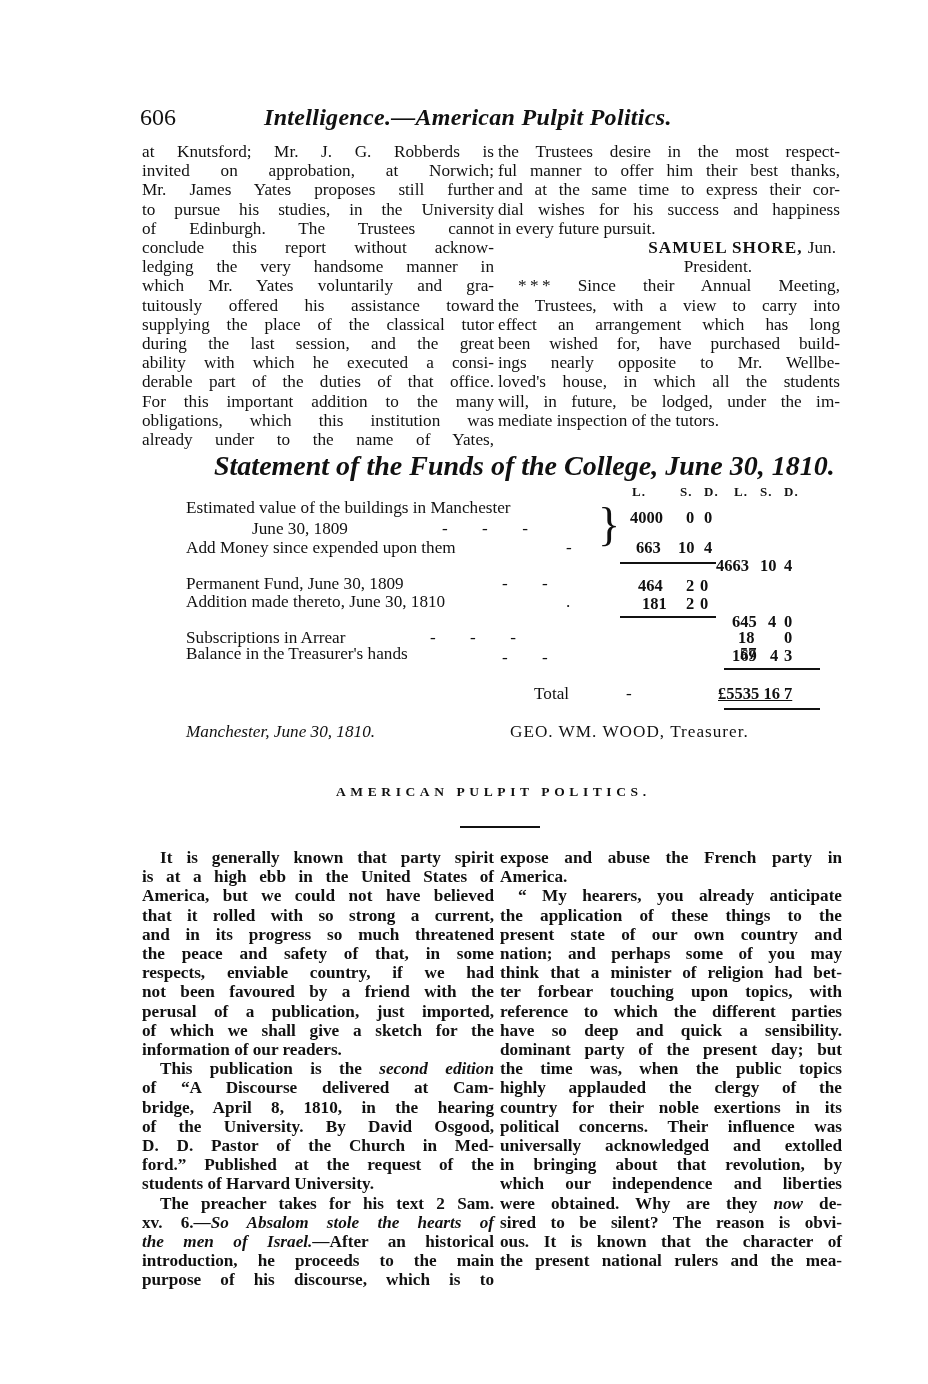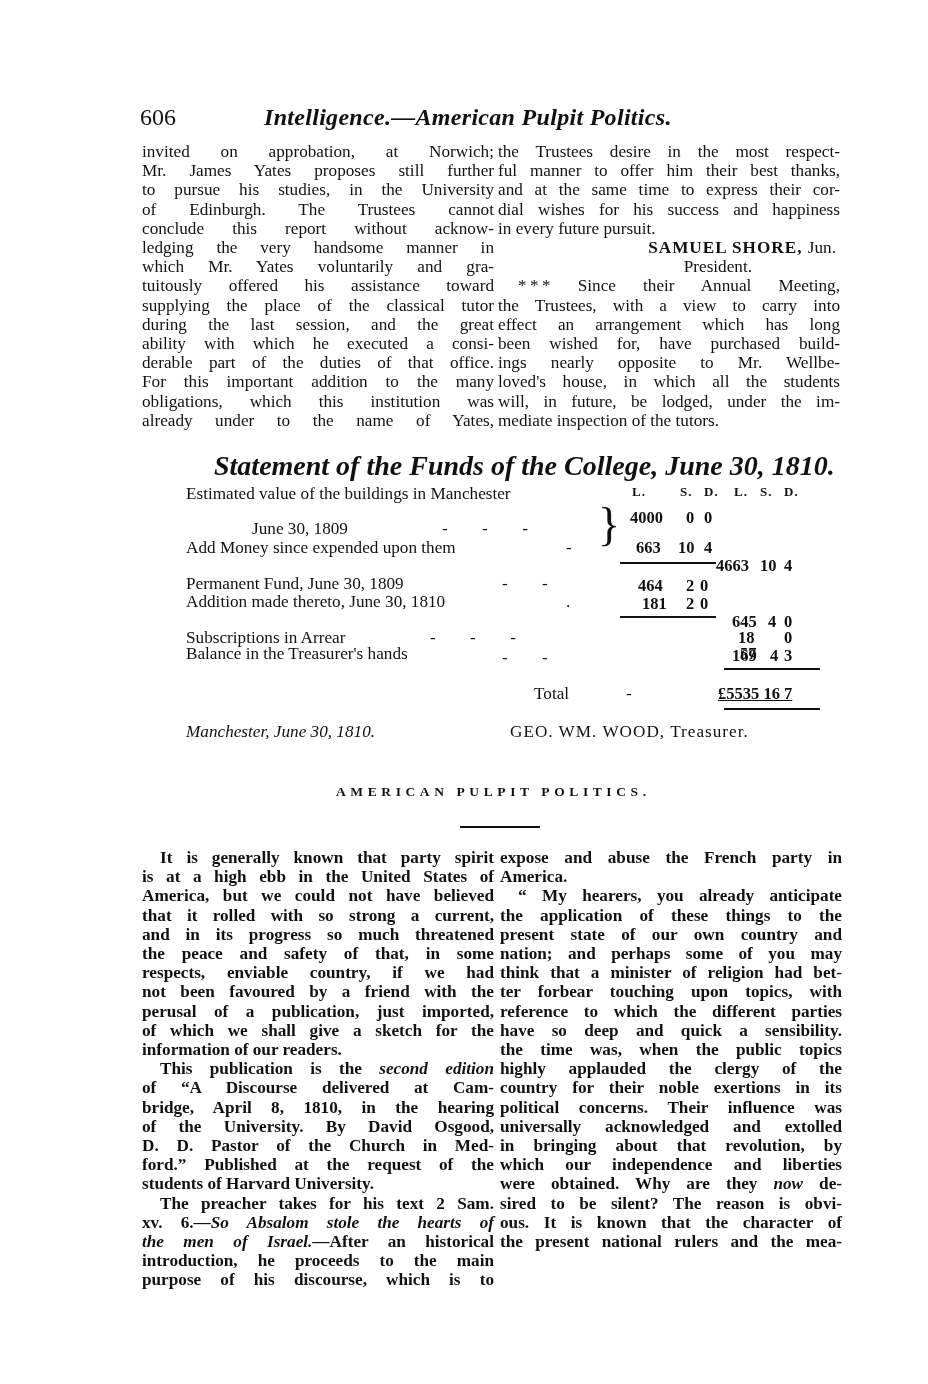--- a/index.html
+++ b/index.html
@@ -38,20 +38,21 @@
 <body>
 
 <div class="page">
 
   <div class="running-head">
     <span class="page-number">606</span>
     <span class="running-title">Intelligence.—American Pulpit Politics.</span>
   </div>
 
   <div class="col col-left-top">
+    <span class="line">at Knutsford; Mr. J. G. Robberds is</span>
     <span class="line">invited on approbation, at Norwich;</span>
     <span class="line">Mr. James Yates proposes still further</span>
     <span class="line">to pursue his studies, in the University</span>
     <span class="line">of Edinburgh.    The Trustees cannot</span>
     <span class="line">conclude this report without acknow-</span>
     <span class="line">ledging the very handsome manner in</span>
     <span class="line">which Mr. Yates voluntarily and gra-</span>
     <span class="line">tuitously offered his assistance toward</span>
     <span class="line">supplying the place of the classical tutor</span>
     <span class="line">during the last session, and the great</span>
@@ -86,21 +87,21 @@
   <div class="statement-title">Statement of the Funds of the College, June 30, 1810.</div>
 
   <div class="table">
     <span class="colhdr" style="left:446px;">L.</span>
     <span class="colhdr" style="left:494px;">S.</span>
     <span class="colhdr" style="left:518px;">D.</span>
     <span class="colhdr" style="left:548px;">L.</span>
     <span class="colhdr" style="left:574px;">S.</span>
     <span class="colhdr" style="left:598px;">D.</span>
 
-    <span class="trow" style="top:6px;">Estimated value of the buildings in Manchester</span>
+    <span class="trow" style="top:20px;">Estimated value of the buildings in Manchester</span>
     <span class="trow" style="top:41px; left:66px;">June 30, 1809</span>
     <span class="dash" style="top:41px; left:256px; white-space:pre;">-        -        -</span>
     <span class="brace">}</span>
     <span class="num" style="top:30px; left:444px;">4000</span>
     <span class="num" style="top:30px; left:500px;">0</span>
     <span class="num" style="top:30px; left:518px;">0</span>
 
     <span class="trow" style="top:60px;">Add Money since expended upon them</span>
     <span class="dash" style="top:60px; left:380px;">-</span>
     <span class="num" style="top:60px; left:450px;">663</span>
@@ -184,20 +185,21 @@
     <span class="line">expose and abuse the French party in</span>
     <span class="line last">America.</span>
     <span class="line indent">“ My hearers, you already anticipate</span>
     <span class="line">the application of these things to the</span>
     <span class="line">present state of our own country and</span>
     <span class="line">nation; and perhaps some of you may</span>
     <span class="line">think that a minister of religion had bet-</span>
     <span class="line">ter forbear touching upon topics, with</span>
     <span class="line">reference to which the different parties</span>
     <span class="line">have so deep and quick a sensibility.</span>
+    <span class="line">dominant party of the present day; but</span>
     <span class="line">the time was, when the public topics</span>
     <span class="line">highly applauded the clergy of the</span>
     <span class="line">country for their noble exertions in its</span>
     <span class="line">political concerns.   Their influence was</span>
     <span class="line">universally acknowledged and extolled</span>
     <span class="line">in bringing about that revolution, by</span>
     <span class="line">which our independence and liberties</span>
     <span class="line"><span>were obtained.   Why are they </span><span class="it">now</span><span> de-</span></span>
     <span class="line">sired to be silent?  The reason is obvi-</span>
     <span class="line">ous.   It is known that the character of</span>

